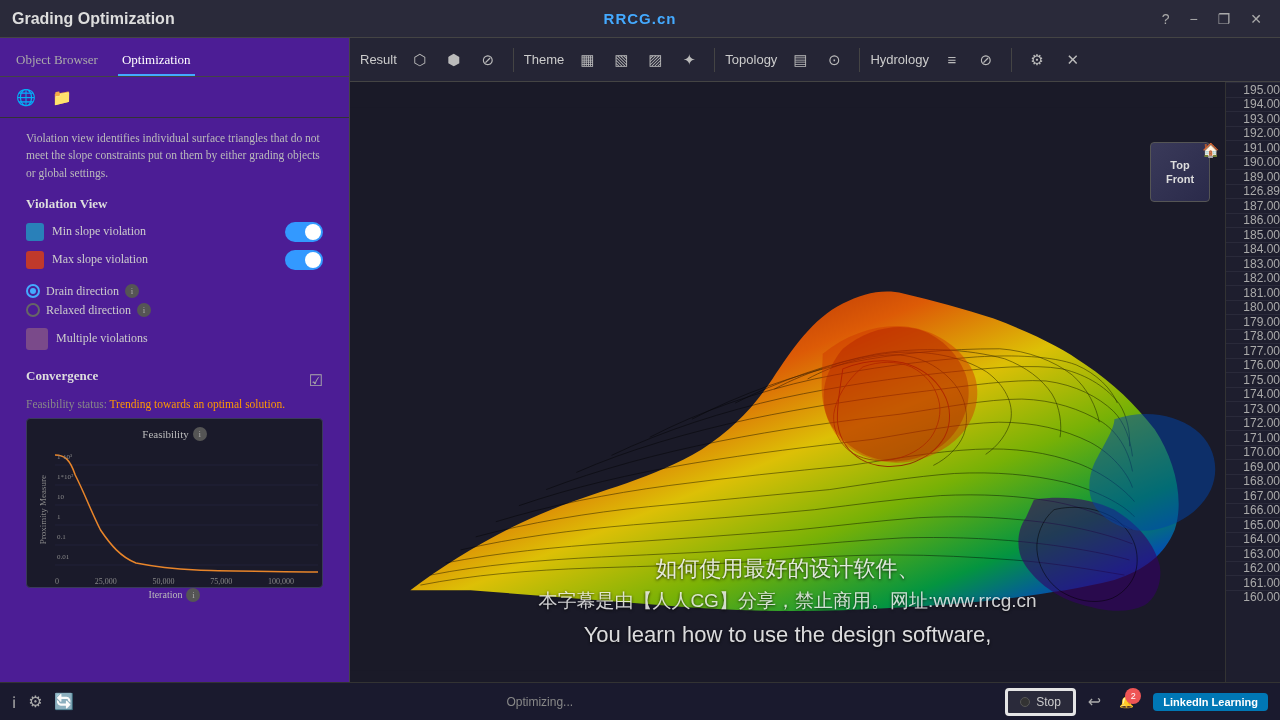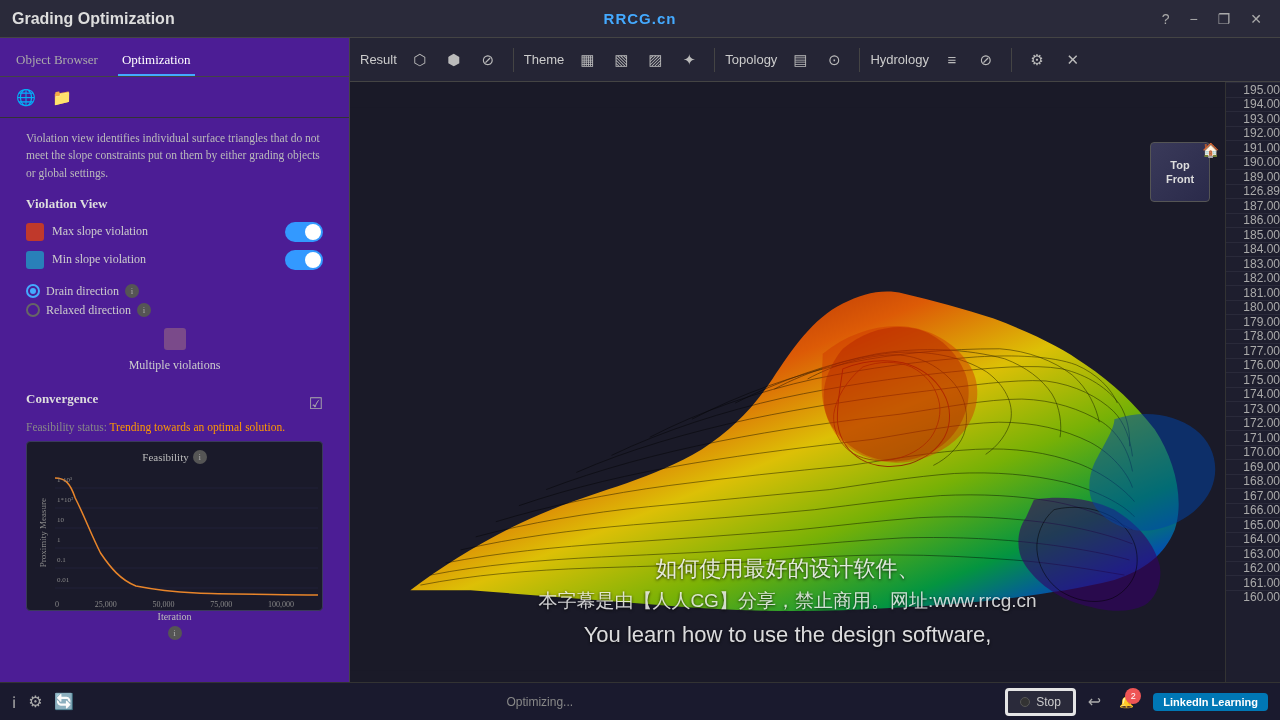--- a/index.html
+++ b/index.html
@@ -76,21 +76,21 @@
     .radio-circle.selected::after {
       content: ''; width: 6px; height: 6px; border-radius: 50%; background: #4af;
     }
     .radio-circle.unselected { border-color: #666; }
     .radio-text { font-size: 12px; color: #ccc; }
     .info-icon { display: inline-flex; align-items: center; justify-content: center;
       width: 14px; height: 14px; border-radius: 50%; background: #555; color: #aaa;
       font-size: 9px; cursor: pointer; }
 
     
-    .multi-violation-row { display: flex; align-items: center; gap: 8px; margin-top: 4px; flex-direction: column; }
+    .multi-violation-row { display: flex; align-items: center; gap: 8px; margin-top: 4px; }
     .color-swatch-large { width: 22px; height: 22px; border-radius: 3px; background: #7a4a8a; }
 
     
     .convergence-header { display: flex; align-items: center; justify-content: space-between; margin-bottom: 4px; }
     .convergence-icon { font-size: 16px; color: #aaa; cursor: pointer; }
     .optimization-status { font-size: 11.5px; color: #888; margin-bottom: 8px; }
     .status-trending { color: #f90; }
 
     
     .chart-area {
@@ -217,32 +217,32 @@
     <div class="panel-icon-btn">🌐</div>
     <div class="panel-icon-btn">📁</div>
   </div>
   <div class="panel-content">
     <p class="description-text">Violation view identifies individual surface triangles that do not meet the slope constraints put on them by either grading objects or global settings.</p>
 
     <div class="section-header">Violation View</div>
 
     <div class="toggle-row">
       <div class="toggle-label-group">
+        <div class="color-swatch" style="background:#2980b9;"></div>
+        <span class="toggle-label">Min slope violation</span>
+      </div>
+      <div class="toggle on">
+        <div class="toggle-knob"></div>
+      </div>
+    </div>
+
+    <div class="toggle-row">
+      <div class="toggle-label-group">
         <div class="color-swatch" style="background:#c0392b;"></div>
         <span class="toggle-label">Max slope violation</span>
-      </div>
-      <div class="toggle on">
-        <div class="toggle-knob"></div>
-      </div>
-    </div>
-
-    <div class="toggle-row">
-      <div class="toggle-label-group">
-        <div class="color-swatch" style="background:#2980b9;"></div>
-        <span class="toggle-label">Min slope violation</span>
       </div>
       <div class="toggle on">
         <div class="toggle-knob"></div>
       </div>
     </div>
 
     <div class="radio-group">
       <div class="radio-row">
         <div class="radio-circle selected"></div>
         <span class="radio-text">Drain direction</span>
@@ -299,21 +299,21 @@
           </svg>
         </div>
 
         <div style="display:flex;justify-content:space-between;padding:2px 24px 0;font-size:8px;color:#888;">
           <span>0</span>
             <span>25,000</span>
             <span>50,000</span>
             <span>75,000</span>
             <span>100,000</span>
         </div>
-        <div style="text-align:center;margin-top:2px;display:flex;align-items:center;justify-content:center;gap:4px;flex-direction:column;">
+        <div style="text-align:center;margin-top:2px;display:flex;align-items:center;justify-content:center;gap:4px;">
           <span style="font-size:10px;color:#bbb;">Iteration</span>
           <span class="info-icon">i</span>
         </div>
       </div>
     </div>
   </div>
 </div>
 
 <div class="main-viewport">
 

